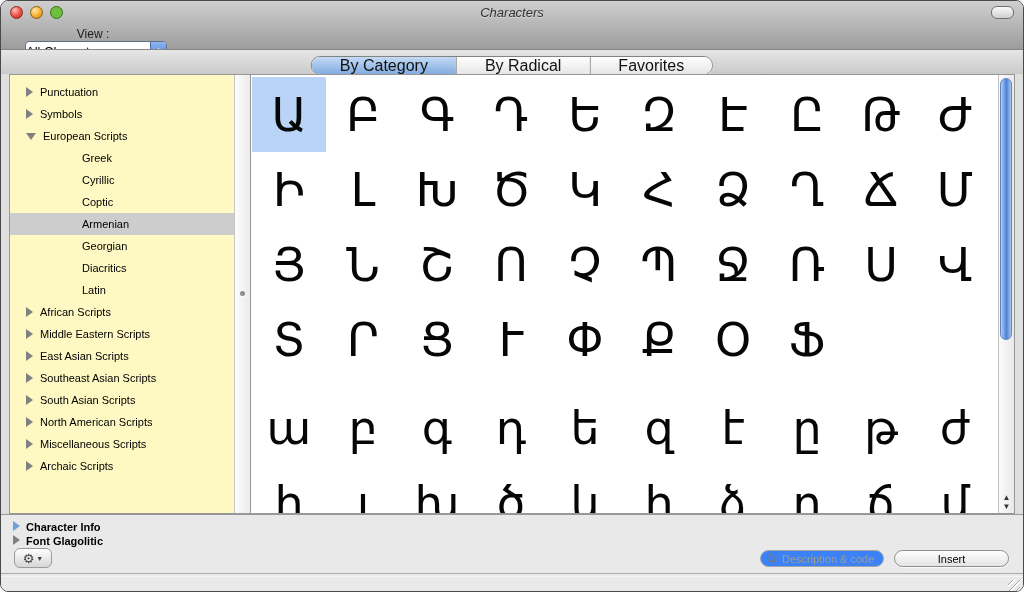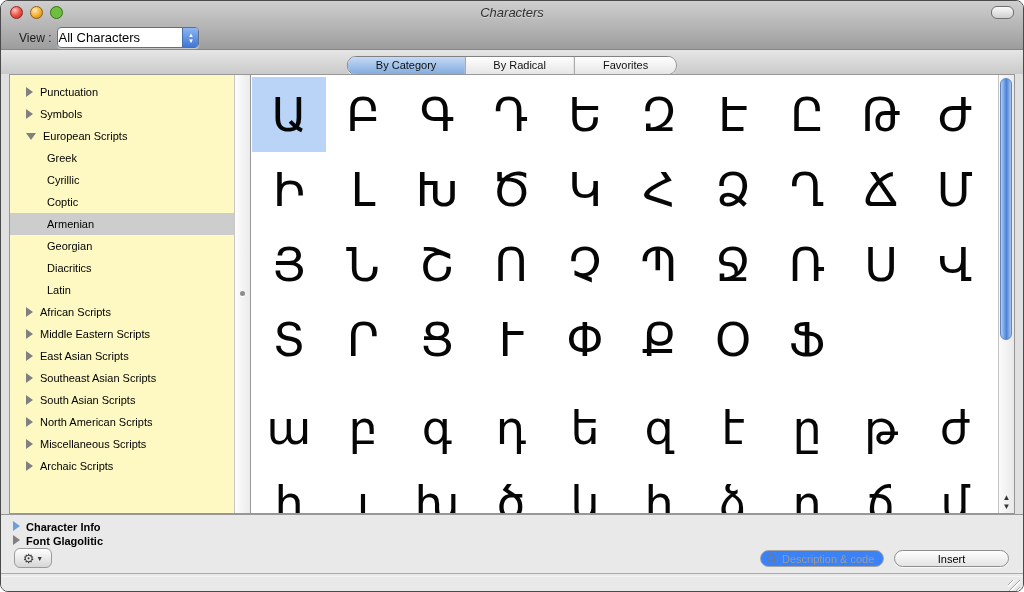--- a/index.html
+++ b/index.html
@@ -9,45 +9,45 @@
   .header{position:relative;height:48px;background:linear-gradient(#cfcfcf,#9d9d9d);}
   .traffic{position:absolute;top:5px;left:9px;display:flex;gap:7px;}
   .light{width:13px;height:13px;border-radius:50%;box-sizing:border-box;}
   .light.red{background:radial-gradient(circle at 35% 30%,#ffc2bb,#ef5549 50%,#b5281f);border:1px solid #8e2720;}
   .light.yellow{background:radial-gradient(circle at 35% 30%,#ffe9b8,#f7b434 50%,#c07c14);border:1px solid #90600f;}
   .light.green{background:radial-gradient(circle at 35% 30%,#d4f2c0,#7cc944 50%,#3d8e1d;);border:1px solid #35701a;background-color:#6fbf3e;}
   .win-title{position:absolute;top:4px;left:0;width:100%;text-align:center;font-size:13px;color:#2f2f2f;
              text-shadow:0 1px 0 rgba(255,255,255,.4);font-style:italic;}
   .toolbar-pill{position:absolute;top:5px;right:9px;width:21px;height:11px;border-radius:6px;
                 border:1px solid #6f6f6f;background:linear-gradient(#fafafa,#cfcfcf);}
-  .view-row{position:absolute;top:26px;left:18px;display:flex;align-items:center;font-size:12px;color:#1c1c1c;}
+  .view-row{position:absolute;top:26px;left:18px;display:flex;align-items:center;font-size:12px;color:#1c1c1c;flex-direction:column;}
   .popup{margin-left:6px;width:140px;height:19px;border:1px solid #5f6f87;border-radius:4px;background:#fff;
          display:flex;align-items:center;box-shadow:0 1px 1px rgba(255,255,255,.5);overflow:hidden;}
   .popup-value{flex:1;font-size:13px;color:#000;white-space:nowrap;}
   .stepper{width:15px;height:100%;background:linear-gradient(#8cb6f2,#3f77d6);display:flex;flex-direction:column;
            align-items:center;justify-content:center;color:#fff;font-size:6px;line-height:6px;border-left:1px solid #4a6ea8;}
   
   .tabstrip{position:relative;height:24px;background:linear-gradient(#e6e6e6,#cacaca);border-top:1px solid #868686;}
   .segmented{position:absolute;top:6px;left:50%;transform:translateX(-50%);display:flex;height:17px;
              border:1px solid #828282;border-radius:9px;overflow:hidden;background:#fff;
              box-shadow:0 1px 1px rgba(255,255,255,.6);}
-  .segment{font-size:11px;line-height:17px;padding:0 28px;color:#111;background:linear-gradient(#fefefe,#e6e6e6);cursor:default;}
+  .segment{font-size:16px;line-height:17px;padding:0 28px;color:#111;background:linear-gradient(#fefefe,#e6e6e6);cursor:default;}
   .segment + .segment{border-left:1px solid #9a9a9a;}
   .segment.selected{background:linear-gradient(var(--tab-top,#c4daf5),var(--tab-bot,#82acdf));}
   
   .content{display:flex;height:440px;padding:0 8px;box-sizing:border-box;background:#e0e0e0;}
   .sidebar{position:relative;width:241px;background:#fef9c3;border:1px solid #979797;border-right:none;
            box-sizing:border-box;overflow:hidden;}
   .side-list{padding-top:6px;}
   .side-row{height:22px;display:flex;align-items:center;font-size:11px;color:#000;width:226px;}
   .side-row.selected{background:var(--side-sel,#cdcdcd);}
   .tri{width:0;height:0;display:inline-block;margin-left:16px;margin-right:7px;}
   .tri.collapsed{border-left:7px solid #808080;border-top:5px solid transparent;border-bottom:5px solid transparent;}
   .tri.expanded{border-top:7px solid #808080;border-left:5px solid transparent;border-right:5px solid transparent;}
-  .side-row.child .lbl{padding-left:37px;}
+  .side-row.child .lbl{padding-left:72px;}
   .side-track{position:absolute;top:0;right:0;bottom:0;width:15px;border-left:1px solid #c6c6c6;
               background:linear-gradient(to right,#fdfdfd,#ebebeb);}
   .dimple{position:absolute;top:50%;left:5px;width:5px;height:5px;margin-top:-3px;border-radius:50%;
           background:#8d8d8d;box-shadow:0 1px 0 #fff;}
   .gridpane{position:relative;flex:1;background:#fff;border:1px solid #979797;box-sizing:border-box;overflow:hidden;}
   .grid{padding:2px 0 0 1px;}
   .char-row{display:flex;}
   .char-row.gap{margin-top:13px;}
   .char-cell{width:74px;height:75px;display:flex;align-items:center;justify-content:center;
              font-family:"DejaVu Sans",sans-serif;font-size:46px;color:#060606;cursor:default;}

